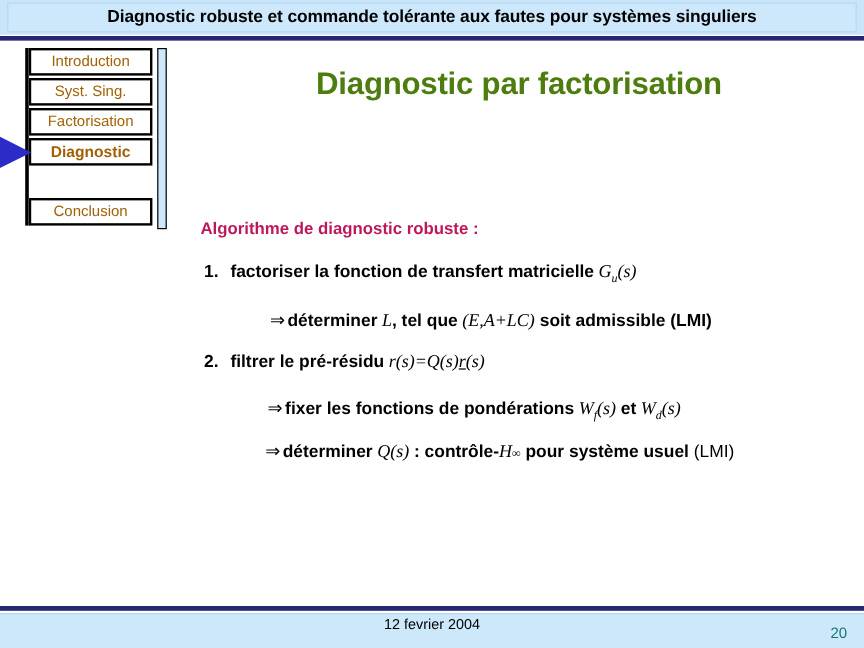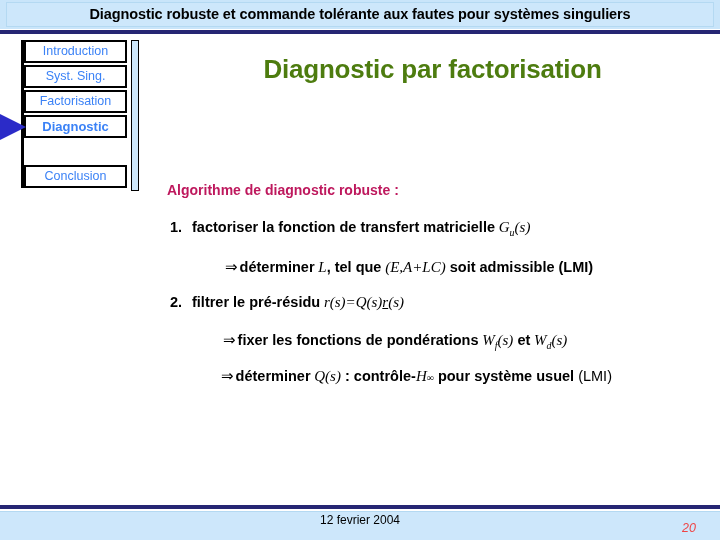--- a/index.html
+++ b/index.html
@@ -87,21 +87,21 @@
   .nav-item {
     position: absolute;
     left: 3px;
     width: 103px;
     height: 23px;
     box-sizing: border-box;
     border: 2px solid #000000;
     background: #ffffff;
     text-align: center;
     font-size: 12.5px;
-    color: #3b82f6;
+    color: #a16207;
     line-height: 19px;
     white-space: nowrap;
     overflow: hidden;
   }
   .nav-item.active {
     font-weight: bold;
     font-size: 13px;
   }
 
   .nav-arrow {
@@ -222,24 +222,23 @@
     text-align: center;
     font-size: 12px;
     color: #000000;
     white-space: nowrap;
   }
   .footer-page {
     position: absolute;
     left: 672px;
     top: 521px;
     width: 34px;
-    text-align: center;
+    text-align: right;
     font-size: 12.5px;
-    color: #ef4444;
-    font-style: italic;
+    color: #0f766e;
   }
 </style>
 </head>
 <body>
 
 <div class="header-bar">
   <div class="header-inner"></div>
   <div class="header-title">Diagnostic robuste et commande tolérante aux fautes pour systèmes singuliers</div>
 </div>
 <div class="header-rule"></div>

